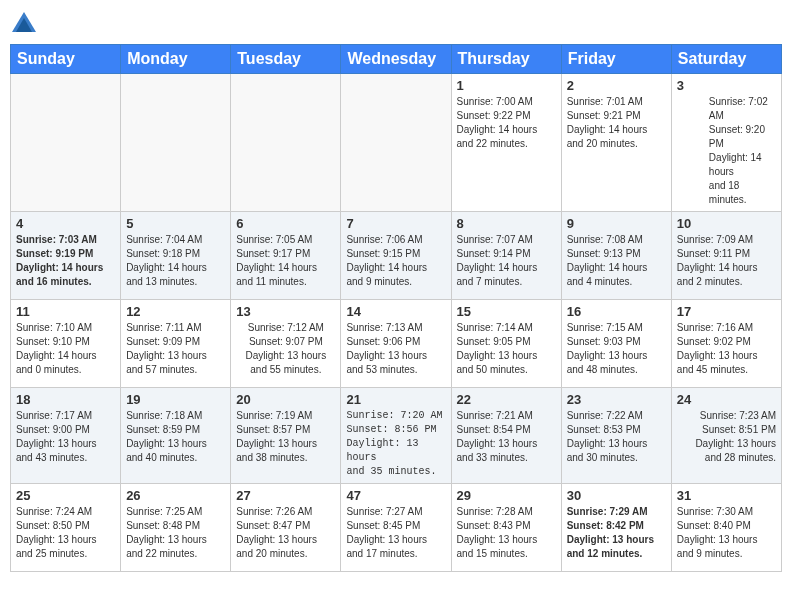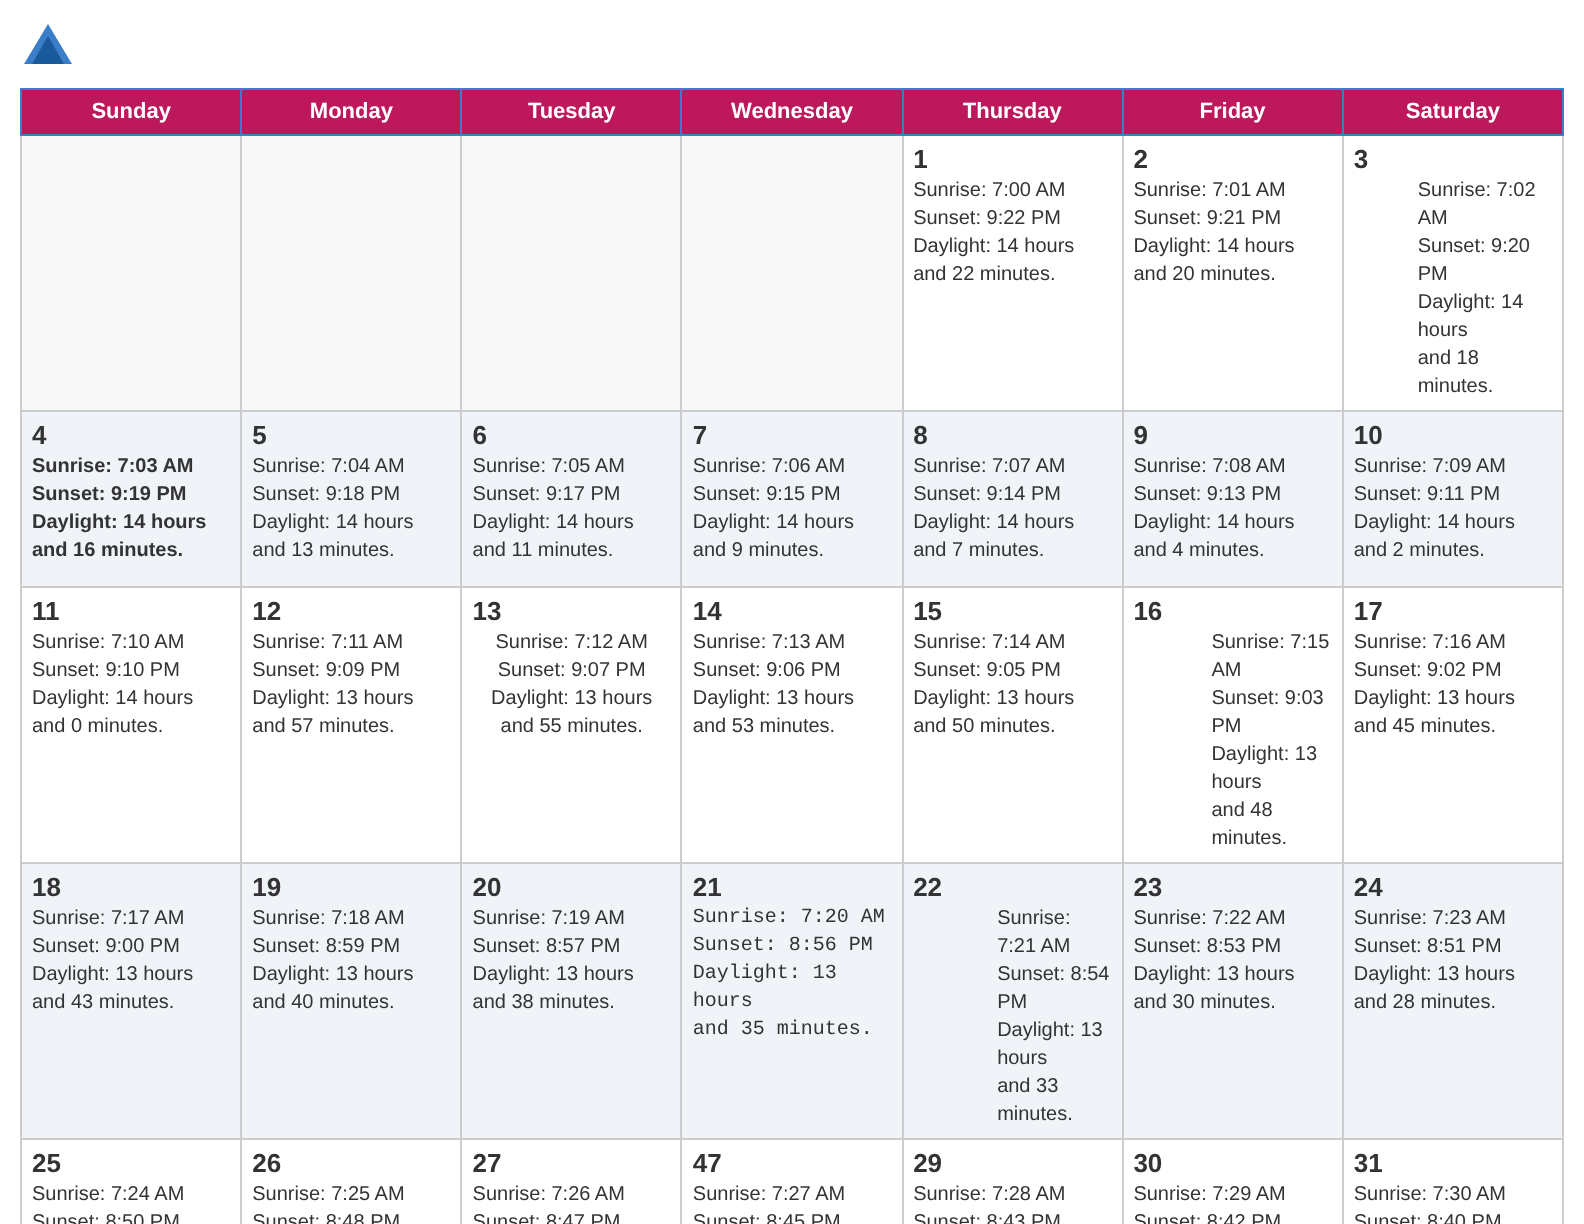--- a/index.html
+++ b/index.html
@@ -46,25 +46,25 @@
     .location {
       font-size: 16px;
       color: #333;
     }
     table {
       width: 100%;
       border-collapse: collapse;
       table-layout: fixed;
     }
     thead tr th {
-      background-color: #be185d;
+      background-color: #3b82f6;
       color: #fff;
-      font-size: 11px;
-      font-weight: bold;
-      text-align: center;
+      font-size: 16px;
+      font-weight: bold;
+      text-align: left;
       padding: 5px 6px;
       border: 1px solid #3a7dc9;
     }
     tbody tr td {
       vertical-align: top;
       border: 1px solid #ccc;
       padding: 4px 5px;
       font-size: 10px;
       color: #333;
       min-height: 80px;
@@ -232,21 +232,21 @@
         </td>
         <td>
           <span class="day-number">15</span>
           <div class="day-info" style="white-space: pre-line;">Sunrise: 7:14 AM
 Sunset: 9:05 PM
 Daylight: 13 hours
 and 50 minutes.</div>
         </td>
         <td>
           <span class="day-number">16</span>
-          <div class="day-info" style="white-space: pre-line; margin-left: 39px;">Sunrise: 7:15 AM
+          <div class="day-info" style="white-space: pre-line;">Sunrise: 7:15 AM
 Sunset: 9:03 PM
 Daylight: 13 hours
 and 48 minutes.</div>
         </td>
         <td>
           <span class="day-number">17</span>
           <div class="day-info" style="white-space: pre-line;">Sunrise: 7:16 AM
 Sunset: 9:02 PM
 Daylight: 13 hours
 and 45 minutes.</div>
@@ -276,35 +276,35 @@
         </td>
         <td>
           <span class="day-number">21</span>
           <div class="day-info" style="white-space: pre-line; font-family: Liberation Mono, monospace;">Sunrise: 7:20 AM
 Sunset: 8:56 PM
 Daylight: 13 hours
 and 35 minutes.</div>
         </td>
         <td>
           <span class="day-number">22</span>
-          <div class="day-info" style="white-space: pre-line; margin-left: 42px;">Sunrise: 7:21 AM
+          <div class="day-info" style="white-space: pre-line;">Sunrise: 7:21 AM
 Sunset: 8:54 PM
 Daylight: 13 hours
 and 33 minutes.</div>
         </td>
         <td>
           <span class="day-number">23</span>
           <div class="day-info" style="white-space: pre-line;">Sunrise: 7:22 AM
 Sunset: 8:53 PM
 Daylight: 13 hours
 and 30 minutes.</div>
         </td>
         <td>
           <span class="day-number">24</span>
-          <div class="day-info" style="white-space: pre-line;">Sunrise: 7:23 AM
+          <div class="day-info" style="white-space: pre-line; text-align: right;">Sunrise: 7:23 AM
 Sunset: 8:51 PM
 Daylight: 13 hours
 and 28 minutes.</div>
         </td>
       </tr>
       <tr>
         <td>
           <span class="day-number">25</span>
           <div class="day-info" style="white-space: pre-line;">Sunrise: 7:24 AM
 Sunset: 8:50 PM
@@ -334,21 +334,21 @@
         </td>
         <td>
           <span class="day-number">29</span>
           <div class="day-info" style="white-space: pre-line;">Sunrise: 7:28 AM
 Sunset: 8:43 PM
 Daylight: 13 hours
 and 15 minutes.</div>
         </td>
         <td>
           <span class="day-number">30</span>
-          <div class="day-info" style="white-space: pre-line;">Sunrise: 7:29 AM
+          <div class="day-info" style="white-space: pre-line; font-weight: bold;">Sunrise: 7:29 AM
 Sunset: 8:42 PM
 Daylight: 13 hours
 and 12 minutes.</div>
         </td>
         <td>
           <span class="day-number">31</span>
           <div class="day-info" style="white-space: pre-line;">Sunrise: 7:30 AM
 Sunset: 8:40 PM
 Daylight: 13 hours
 and 9 minutes.</div>

